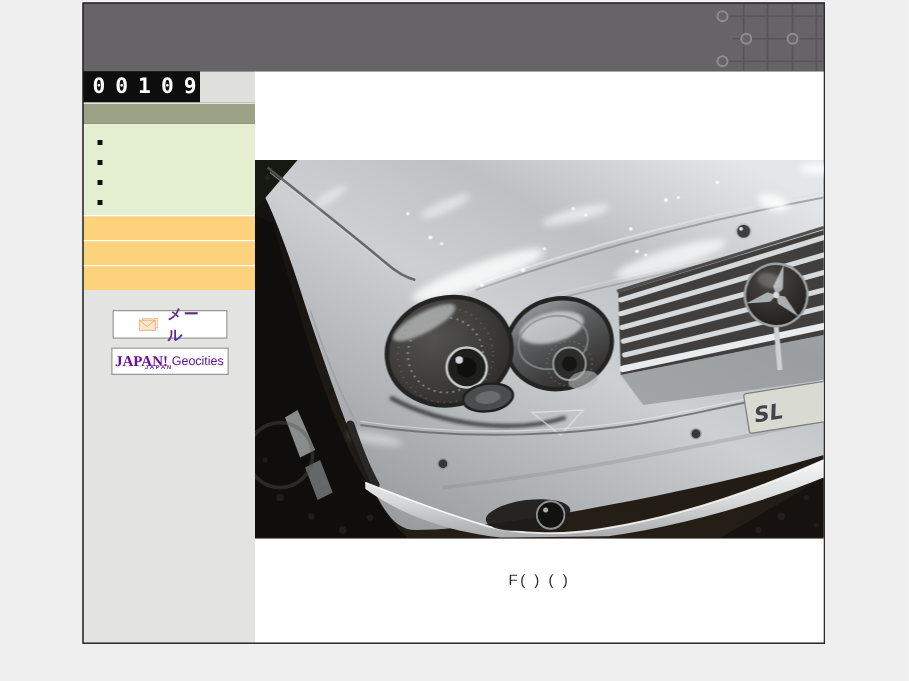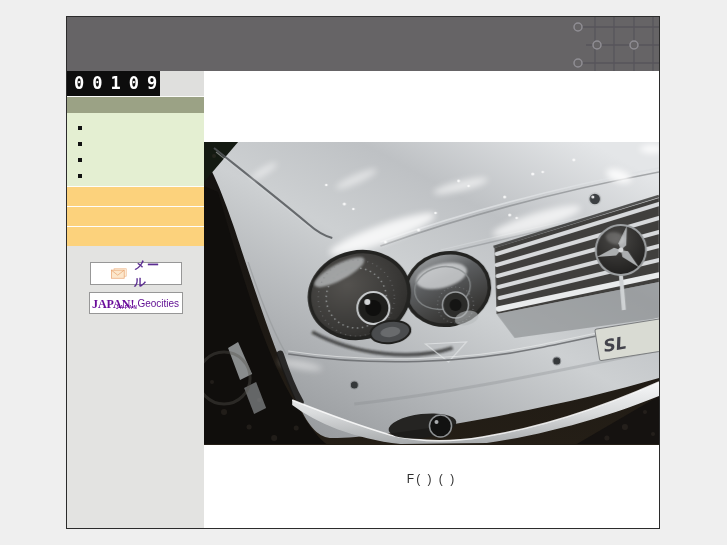--- a/index.html
+++ b/index.html
@@ -3,21 +3,21 @@
 <meta charset="utf-8">
 <style>
   html,body{margin:0;padding:0;}
   body{
     width:727px;height:545px;overflow:hidden;
     background:#efefef;
     font-family:"Liberation Sans", sans-serif;
     position:relative;
   }
   .page{
-    position:absolute;left:66px;top:16px;
+    position:absolute;left:66px;top:2px;
     width:592px;height:511px;
     border:1px solid #2b2b2b;
     background:#000000;
   }
   
   .banner{
     height:54px;background:#666466;position:relative;overflow:hidden;
   }
   .banner svg{position:absolute;right:0;top:0;}
   

